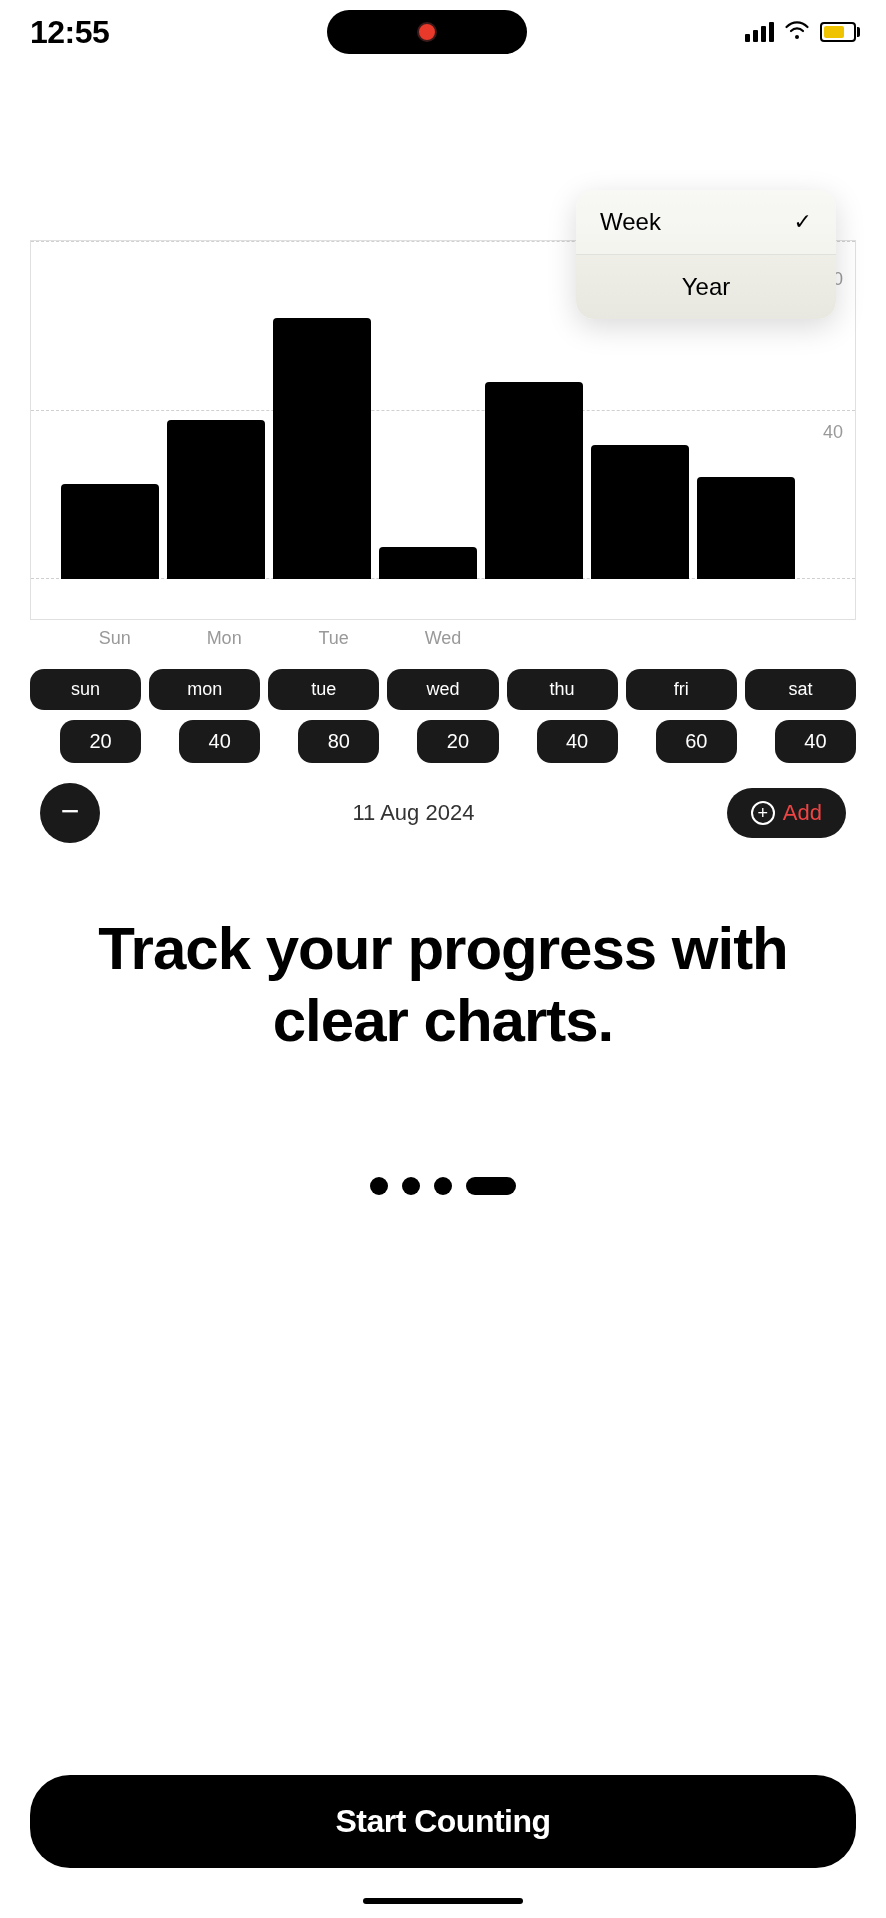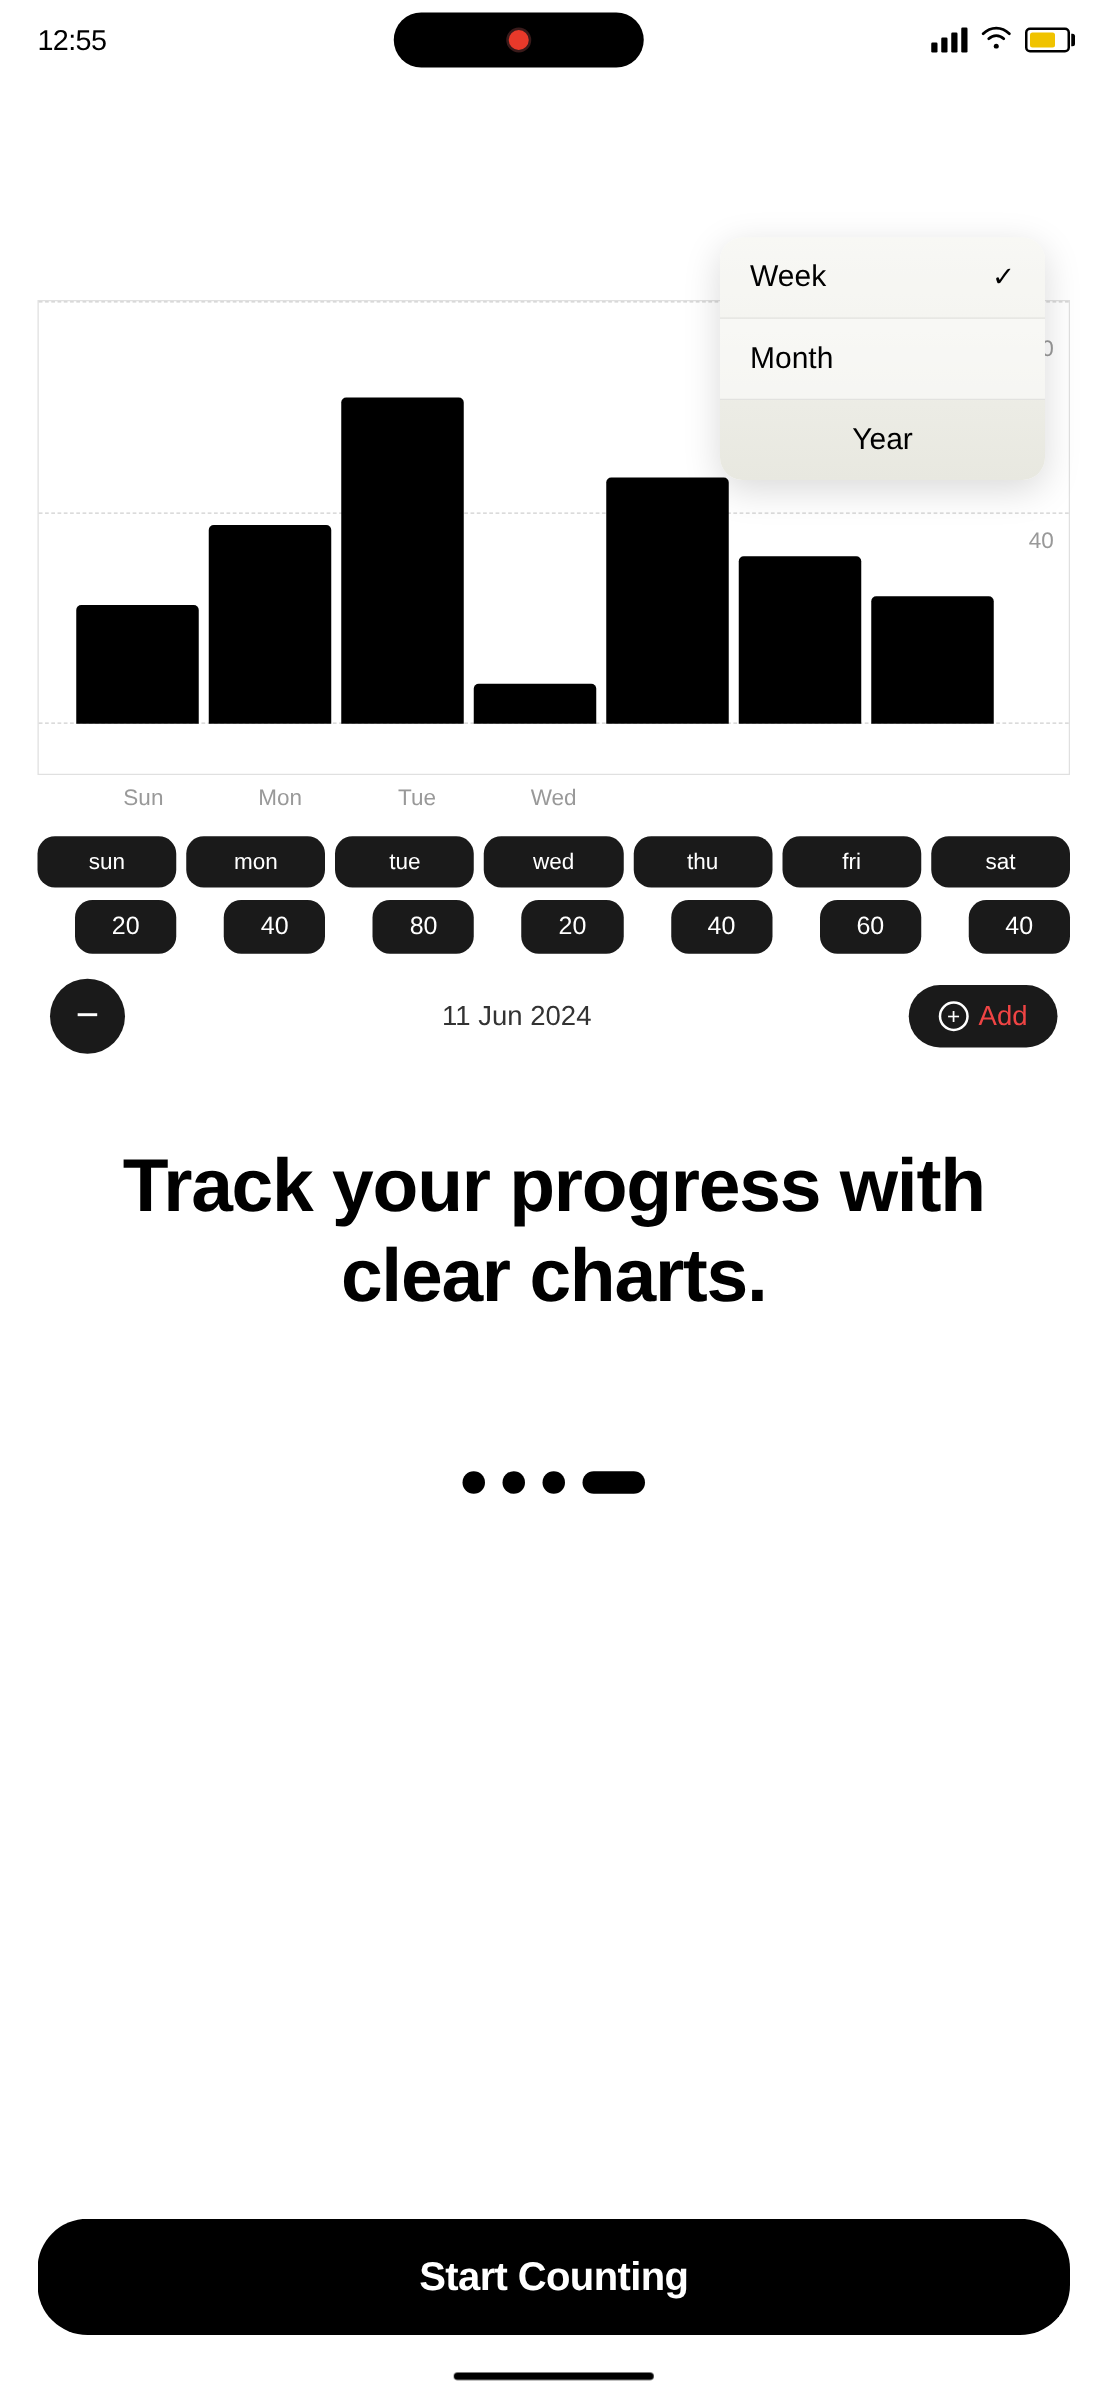--- a/index.html
+++ b/index.html
@@ -16,22 +16,22 @@
 
     
     .status-bar {
       display: flex;
       align-items: center;
       justify-content: space-between;
       padding: 14px 30px 10px 30px;
       height: 60px;
     }
     .status-time {
-      font-size: 23px;
-      font-weight: 400;
+      font-size: 32px;
+      font-weight: 700;
       color: #000;
       letter-spacing: -0.5px;
     }
     .status-dynamic-island {
       width: 200px;
       height: 44px;
       background: #000;
       border-radius: 22px;
       display: flex;
       align-items: center;
@@ -406,23 +406,20 @@
 
 <div class="main-content">
 
   <div class="chart-section">
 
     <div class="dropdown-menu">
       <div class="dropdown-item active">
         <span>Week</span>
         <span class="checkmark">✓</span>
       </div>
-      <div class="dropdown-item highlighted">
-        <span>Month</span>
-      </div>
       <div class="dropdown-item">
         <span>Year</span>
       </div>
     </div>
 
     <div class="bar-chart" style="position:relative;">
 
       <span class="chart-y-label" style="top: 28px;">60</span>
       <span class="chart-y-label" style="top: 48%;">40</span>
 
@@ -491,21 +488,21 @@
       <div class="count-pill">20</div>
       <div class="count-pill">40</div>
       <div class="count-pill">60</div>
       <div class="count-pill">40</div>
     </div>
 
     <div class="date-nav">
       <div class="nav-btn-minus">
         <span>−</span>
       </div>
-      <span class="date-label">11 Jun 2024</span>
+      <span class="date-label">11 Aug 2024</span>
       <div class="nav-btn-add">
         <div class="plus-circle"></div>
         <span style="color:#ef4444;font-size:22px;font-weight:500;">Add</span>
       </div>
     </div>
 
   </div>
 
   <div class="tagline">
     <div class="tagline-text">

